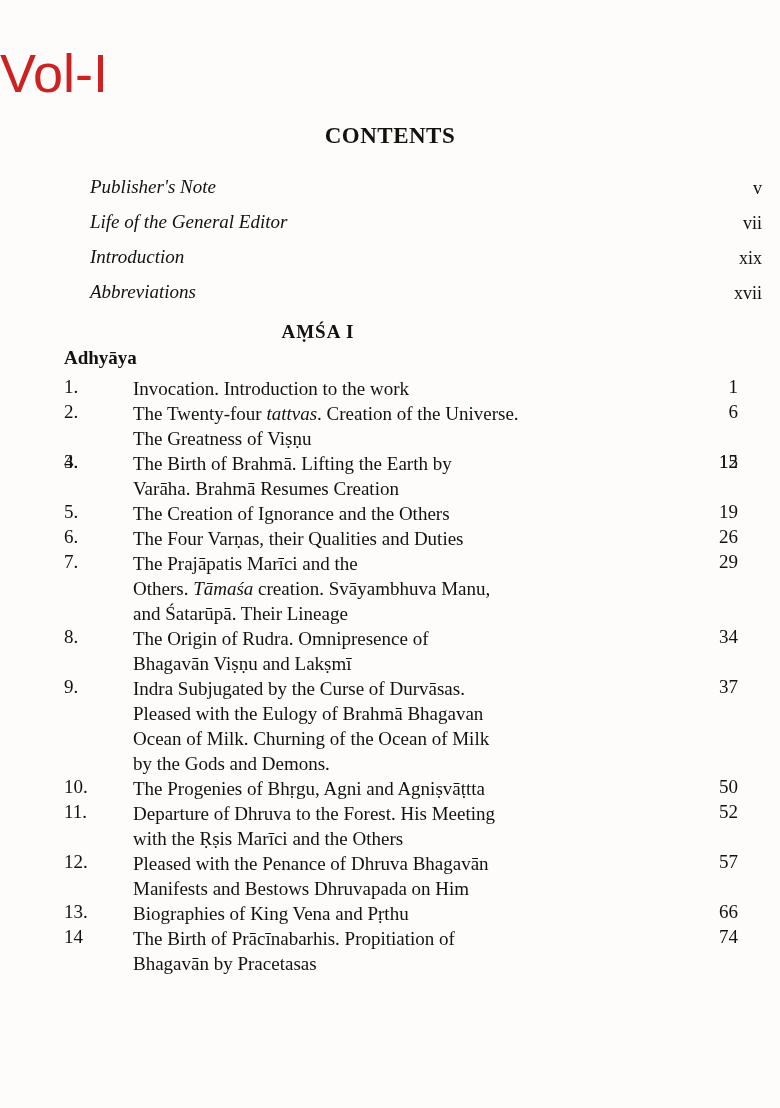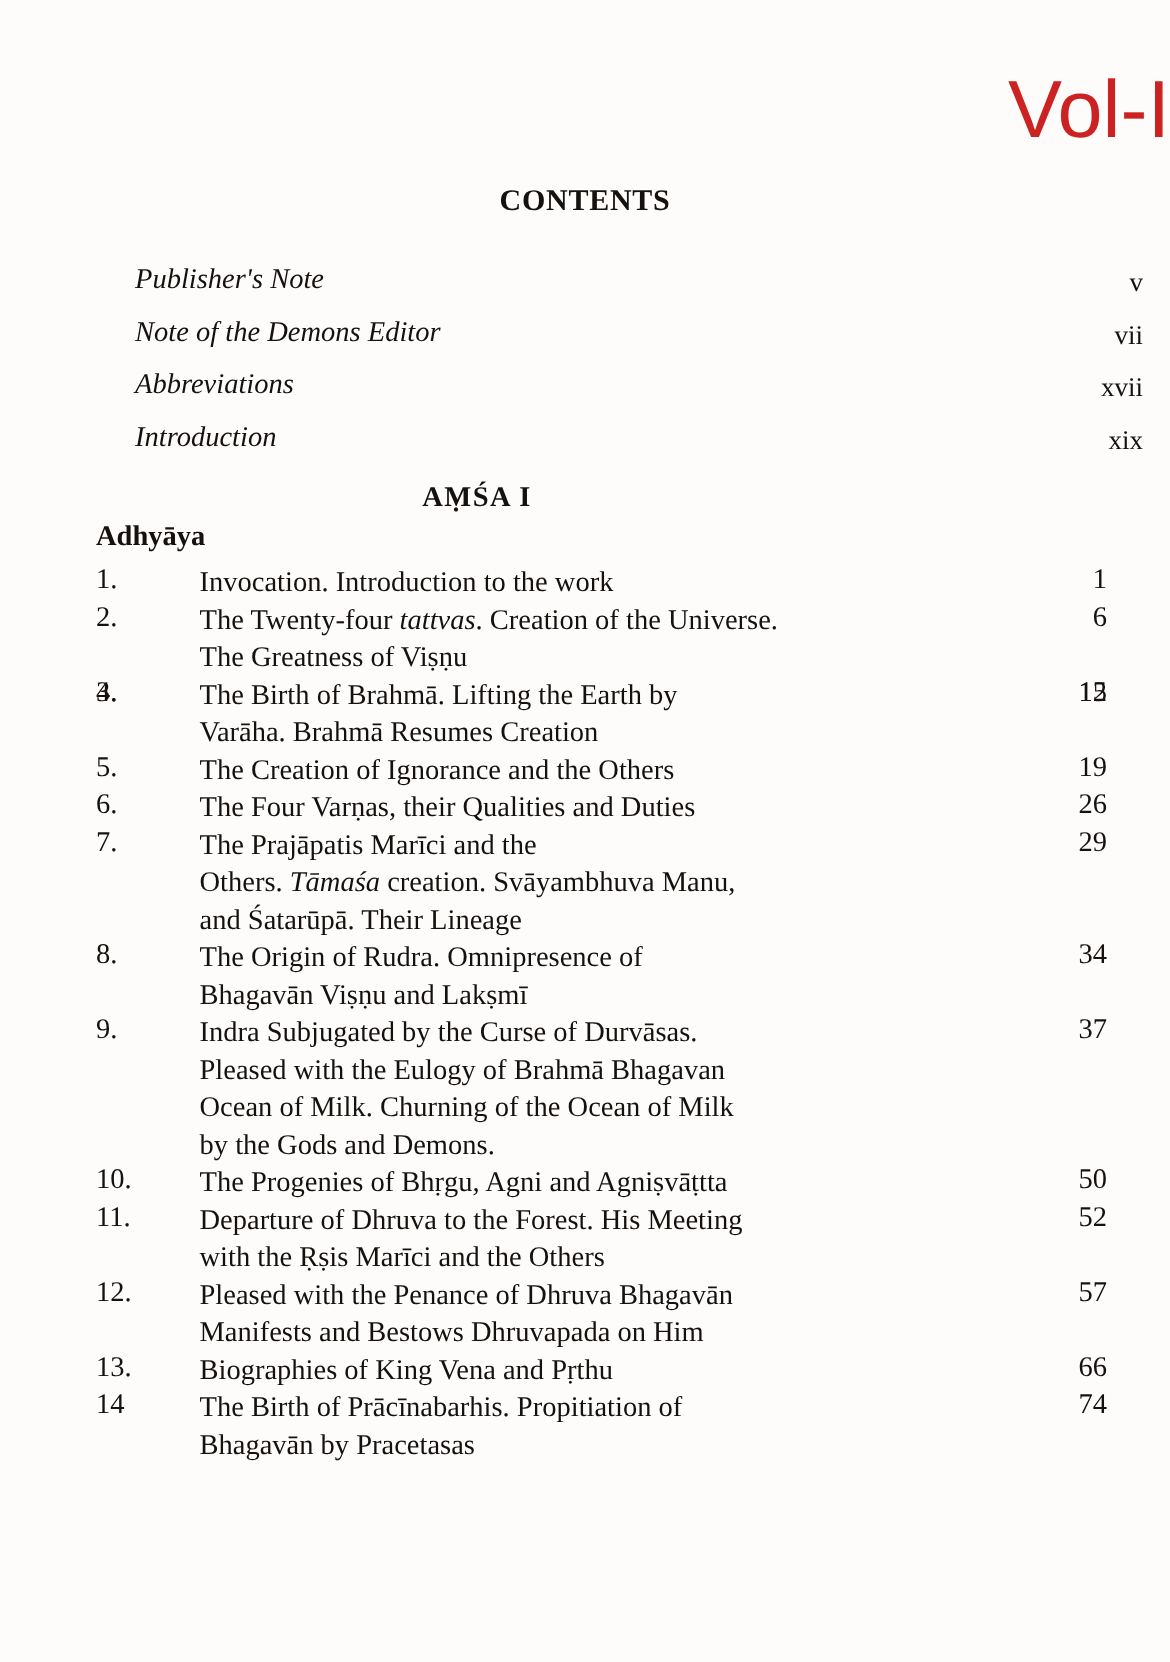--- a/index.html
+++ b/index.html
@@ -16,37 +16,37 @@
     font-family: "Liberation Serif", "DejaVu Serif", serif;
     color: #15110f;
   }
 
   
   .vol-title {
     position: absolute;
     top: 46px;
     left: 0;
     width: 780px;
-    text-align: right;
+    text-align: left;
     font-family: "Liberation Sans", "DejaVu Sans", sans-serif;
     font-size: 54px;
     font-weight: 400;
     letter-spacing: 0px;
     color: #cc2222;
     line-height: 1;
   }
 
   
   .contents-heading {
     position: absolute;
     top: 123px;
     left: 0;
     width: 780px;
     text-align: center;
-    font-size: 20px;
+    font-size: 23px;
     font-weight: bold;
     letter-spacing: 0.5px;
   }
 
   
   .frontmatter {
     position: absolute;
     top: 176px;
     left: 66px;
     width: 672px;
@@ -142,30 +142,30 @@
   <div class="vol-title">Vol-I</div>
 
   <div class="contents-heading">CONTENTS</div>
 
   <div class="frontmatter">
       <div class="fm-row">
         <span class="fm-label">Publisher's Note</span>
         <span class="fm-page">v</span>
       </div>
       <div class="fm-row">
-        <span class="fm-label">Note of the Demons Editor</span>
+        <span class="fm-label">Life of the General Editor</span>
         <span class="fm-page">vii</span>
+      </div>
+      <div class="fm-row">
+        <span class="fm-label">Introduction</span>
+        <span class="fm-page">xix</span>
       </div>
       <div class="fm-row">
         <span class="fm-label">Abbreviations</span>
         <span class="fm-page">xvii</span>
-      </div>
-      <div class="fm-row">
-        <span class="fm-label">Introduction</span>
-        <span class="fm-page">xix</span>
       </div>
     </div>
 
   <div class="amsa-heading">AṂŚA I</div>
 
   <div class="adhyaya-label">Adhyāya</div>
 
   <div class="chapter-list">
       <div class="chapter-row">
         <div class="ch-num">1.</div>

